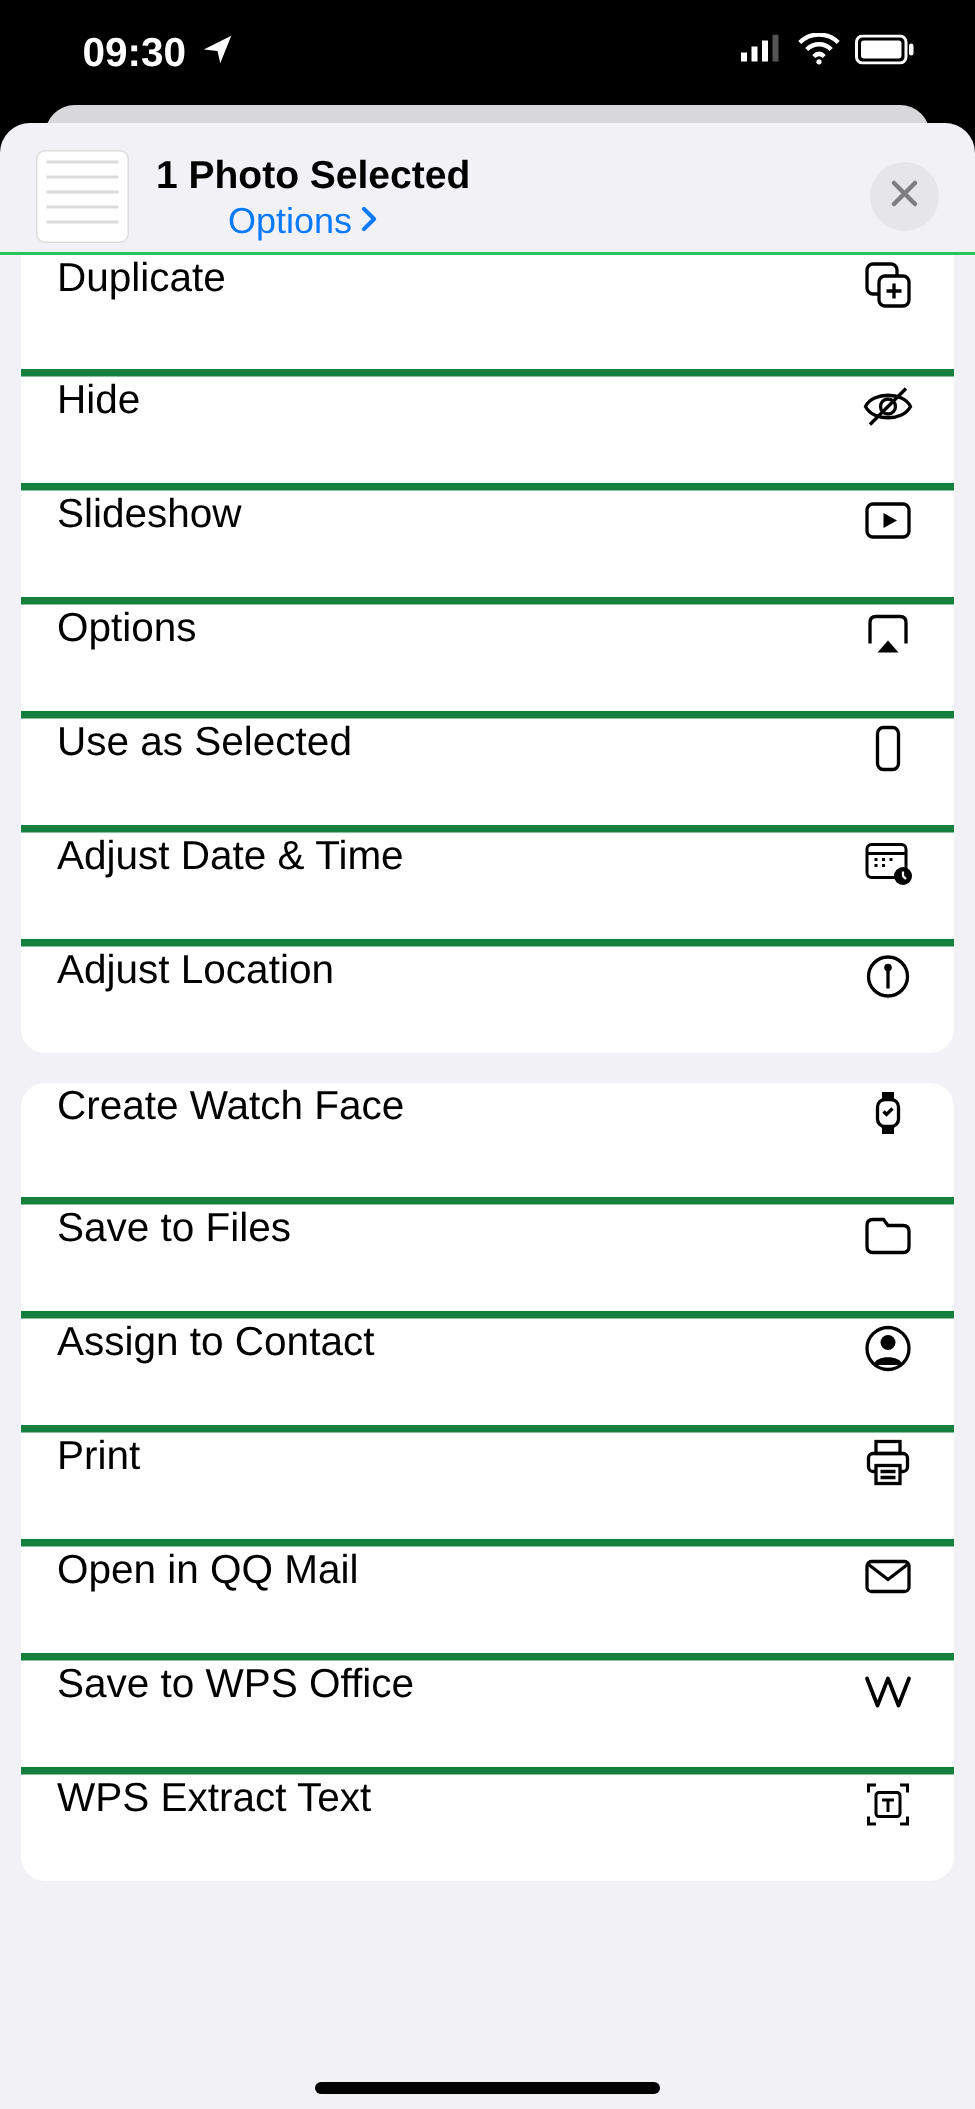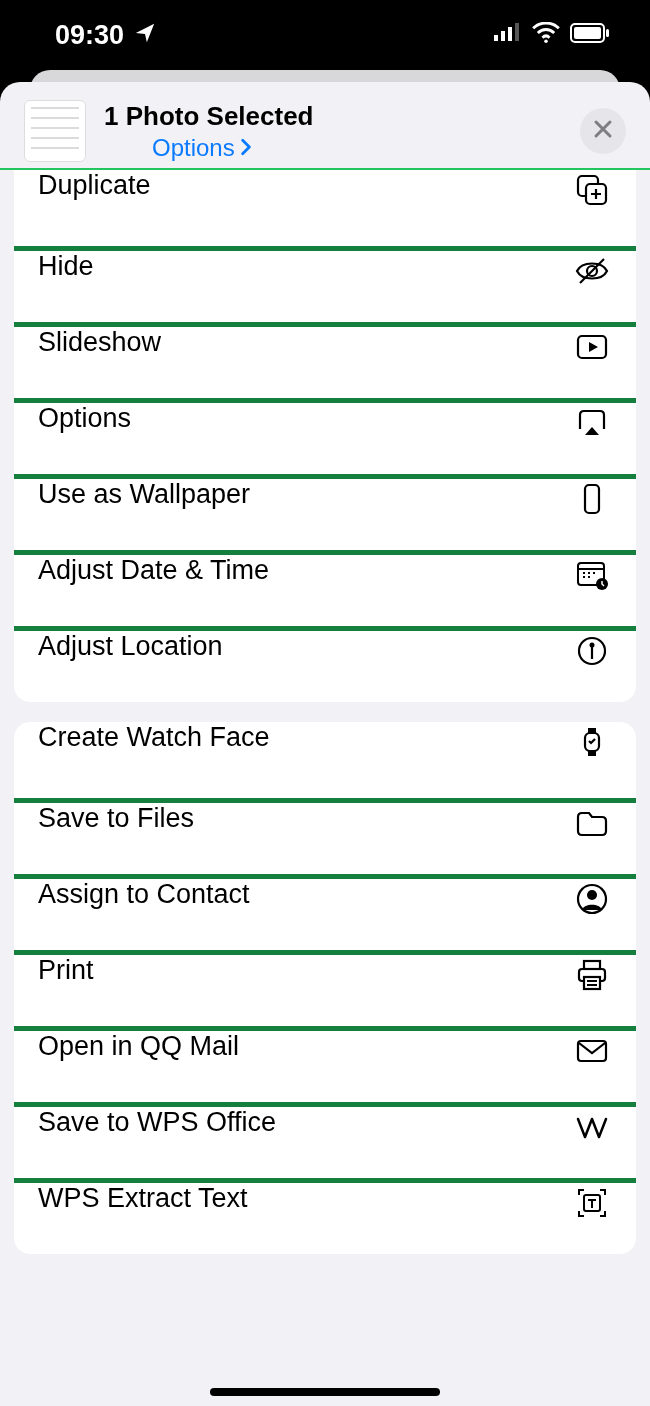--- a/index.html
+++ b/index.html
@@ -198,21 +198,21 @@
       <div class="row">
         <span class="row-label">Options</span>
         <span class="row-icon">
           <svg viewBox="0 0 36 36" fill="none" stroke="#000" stroke-width="2.2">
               <path d="M6 24 L6 10 Q6 6 10 6 L26 6 Q30 6 30 10 L30 24"></path>
               <path d="M11 30 L18 22 L25 30 Z" fill="#000" stroke="none"></path>
             </svg>
         </span>
       </div>
       <div class="row">
-        <span class="row-label">Use as Wallpaper</span>
+        <span class="row-label">Use as Selected</span>
         <span class="row-icon">
           <svg viewBox="0 0 36 36" fill="none" stroke="#000" stroke-width="2.2">
               <rect x="11" y="4" width="14" height="28" rx="4"></rect>
             </svg>
         </span>
       </div>
       <div class="row">
         <span class="row-label">Adjust Date &amp; Time</span>
         <span class="row-icon">
           <svg viewBox="0 0 36 36" fill="none" stroke="#000" stroke-width="2">

